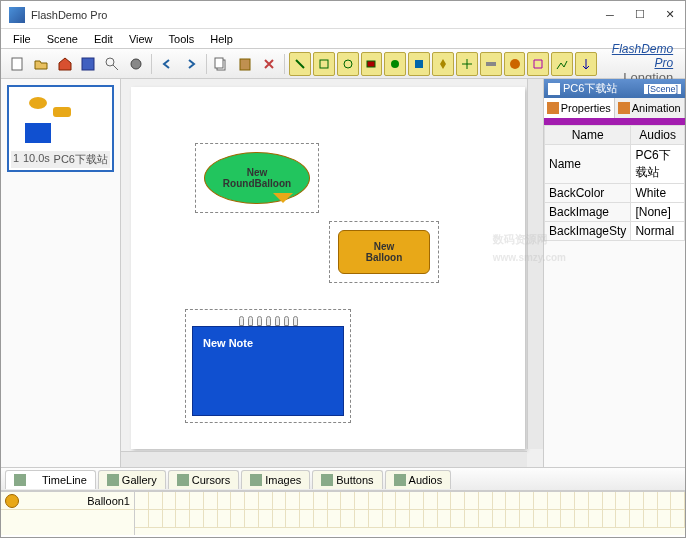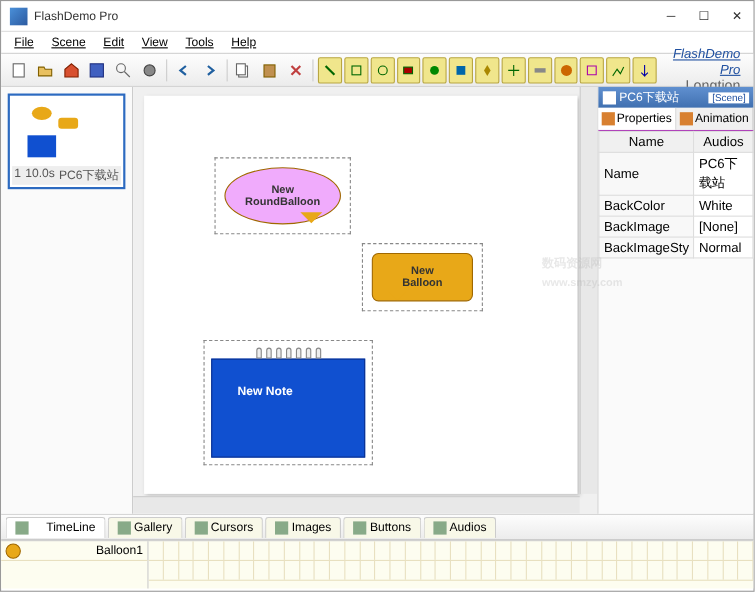--- a/index.html
+++ b/index.html
@@ -3,52 +3,52 @@
 <meta charset="utf-8">
 <style>
 * { box-sizing: border-box; margin: 0; padding: 0; font-family: Tahoma, sans-serif; font-size: 11px; }
 body { width: 686px; height: 538px; background: #fff; overflow: hidden; border: 1px solid #999; }
 .titlebar { height: 28px; display: flex; align-items: center; padding: 0 8px; border-bottom: 1px solid #ddd; }
 .titlebar .icon { width: 16px; height: 16px; background: linear-gradient(135deg,#4a90d9,#2c5aa0); margin-right: 6px; }
 .titlebar .title { flex: 1; color: #333; }
 .winbtns { display: flex; gap: 16px; }
 .winbtn { width: 14px; height: 14px; display: flex; align-items: center; justify-content: center; color: #333; cursor: pointer; }
 .menubar { height: 20px; display: flex; align-items: center; padding: 0 4px; border-bottom: 1px solid #ccc; }
-.menuitem { padding: 2px 8px; cursor: pointer; text-decoration: underline; }
+.menuitem { padding: 2px 8px; cursor: pointer; }
 .toolbar { height: 30px; display: flex; align-items: center; padding: 2px 4px; border-bottom: 1px solid #ccc; background: linear-gradient(#fdfdfd,#ececec); }
 .tbtn { width: 24px; height: 24px; margin: 0 1px; border: 1px solid transparent; display: flex; align-items: center; justify-content: center; cursor: pointer; border-radius: 2px; }
 .tbtn.yellow { background: #f0e68c; border: 1px solid #b8a642; }
 .tsep { width: 1px; height: 20px; background: #ccc; margin: 0 3px; }
 .brand { margin-left: auto; text-align: right; padding-right: 8px; }
 .brand .main { color: #2050a0; font-style: italic; text-decoration: underline; font-size: 12px; }
 .brand .sub { color: #666; font-size: 13px; }
 .workspace { display: flex; height: 388px; }
 .thumbs { width: 120px; border-right: 1px solid #ccc; padding: 6px; background: #fafafa; }
 .thumb { border: 2px solid #2c6ac0; padding: 2px; background: #fff; cursor: pointer; }
 .thumb-img { width: 100%; height: 60px; background: #fff; position: relative; }
 .thumb-shape { position: absolute; }
 .thumb-lbl { display: flex; justify-content: space-between; margin-top: 2px; font-size: 9px; color: #555; background: #eee; padding: 1px 2px; }
 .canvas-wrap { flex: 1; position: relative; background: #f0f0f0; overflow: hidden; }
 .canvas { position: absolute; left: 10px; top: 8px; right: 18px; bottom: 18px; background: #fff; box-shadow: 2px 2px 4px rgba(0,0,0,0.2); }
 .obj { position: absolute; border: 1px dashed #888; padding: 2px; }
-.balloon-round { margin: 6px; background: #f0abfc; border: 1px solid #a06800; border-radius: 50%; padding: 14px 12px; text-align: center; font-weight: bold; font-size: 10px; color: #333; position: relative; }
+.balloon-round { margin: 6px; background: #22c55e; border: 1px solid #a06800; border-radius: 50%; padding: 14px 12px; text-align: center; font-weight: bold; font-size: 10px; color: #333; position: relative; }
 .balloon-round::after { content:''; position:absolute; bottom:-10px; right:16px; border:10px solid transparent; border-top-color:#e8a818; }
 .balloon-rect { margin: 6px; background: #e8a818; border: 1px solid #a06800; border-radius: 6px; padding: 10px 24px; text-align: center; font-weight: bold; font-size: 10px; color: #333; position: relative; }
 .balloon-rect::after { content:''; position:absolute; bottom:-8px; left:14px; border:8px solid transparent; border-top-color:#e8a818; }
 .note-wrap { margin: 4px; }
 .note-rings { display: flex; justify-content: center; gap: 4px; }
 .ring { width: 5px; height: 10px; border: 1px solid #888; border-radius: 3px 3px 0 0; background: #eee; }
-.note { background: #1050d0; border: 1px solid #0a3090; padding: 23px; color: #fff; font-weight: bold; width: 140px; height: 90px; }
+.note { background: #1050d0; border: 1px solid #0a3090; padding: 10px; color: #fff; font-weight: bold; width: 152px; height: 90px; }
 .scrollbar-v { position: absolute; right: 0; top: 0; bottom: 18px; width: 16px; background: #e8e8e8; border-left: 1px solid #ccc; }
 .scrollbar-h { position: absolute; left: 0; right: 16px; bottom: 0; height: 16px; background: #e8e8e8; border-top: 1px solid #ccc; }
 .rpanel { width: 142px; border-left: 1px solid #ccc; background: #fafafa; display: flex; flex-direction: column; }
 .rhead { background: linear-gradient(#6090d0,#4070b0); color: #fff; padding: 2px 4px; font-size: 10px; display: flex; align-items: center; }
 .rhead .ico { width: 12px; height: 12px; background: #fff; margin-right: 3px; }
 .rhead .tag { background: #fff; color: #2050a0; padding: 0 3px; margin-left: auto; font-size: 9px; }
-.ptabs { display: flex; border-bottom: 1px solid #a21caf; justify-content: space-between; }
+.ptabs { display: flex; border-bottom: 7px solid #a21caf; justify-content: space-between; }
 .ptab { flex: 1; padding: 4px 2px; text-align: center; background: #f0f0f0; border-right: 1px solid #ccc; cursor: pointer; display: flex; align-items: center; justify-content: center; gap: 2px; }
 .ptab.active { background: #fff; }
 .ptab .pico { width: 12px; height: 12px; background: #d88030; }
 .propgrid { border-collapse: collapse; width: 100%; }
 .propgrid th, .propgrid td { border: 1px solid #ddd; padding: 2px 4px; text-align: left; font-size: 12px; background: #fff; margin-top: 30px; }
 .propgrid th { background: #f0f0f0; font-weight: normal; text-align: center; }
 .propgrid td.k { background: #f8f8f8; }
 .btabs { height: 24px; display: flex; align-items: center; border-top: 1px solid #ccc; border-bottom: 1px solid #ccc; background: linear-gradient(#fdfdfd,#ececec); padding: 0 4px; }
 .btab { padding: 3px 8px; border: 1px solid #ccc; border-bottom: none; background: #f8f8e8; margin-right: 2px; border-radius: 3px 3px 0 0; cursor: pointer; display: flex; align-items: center; gap: 3px; }
 .btab.active { background: #fff; gap: 16px; }

